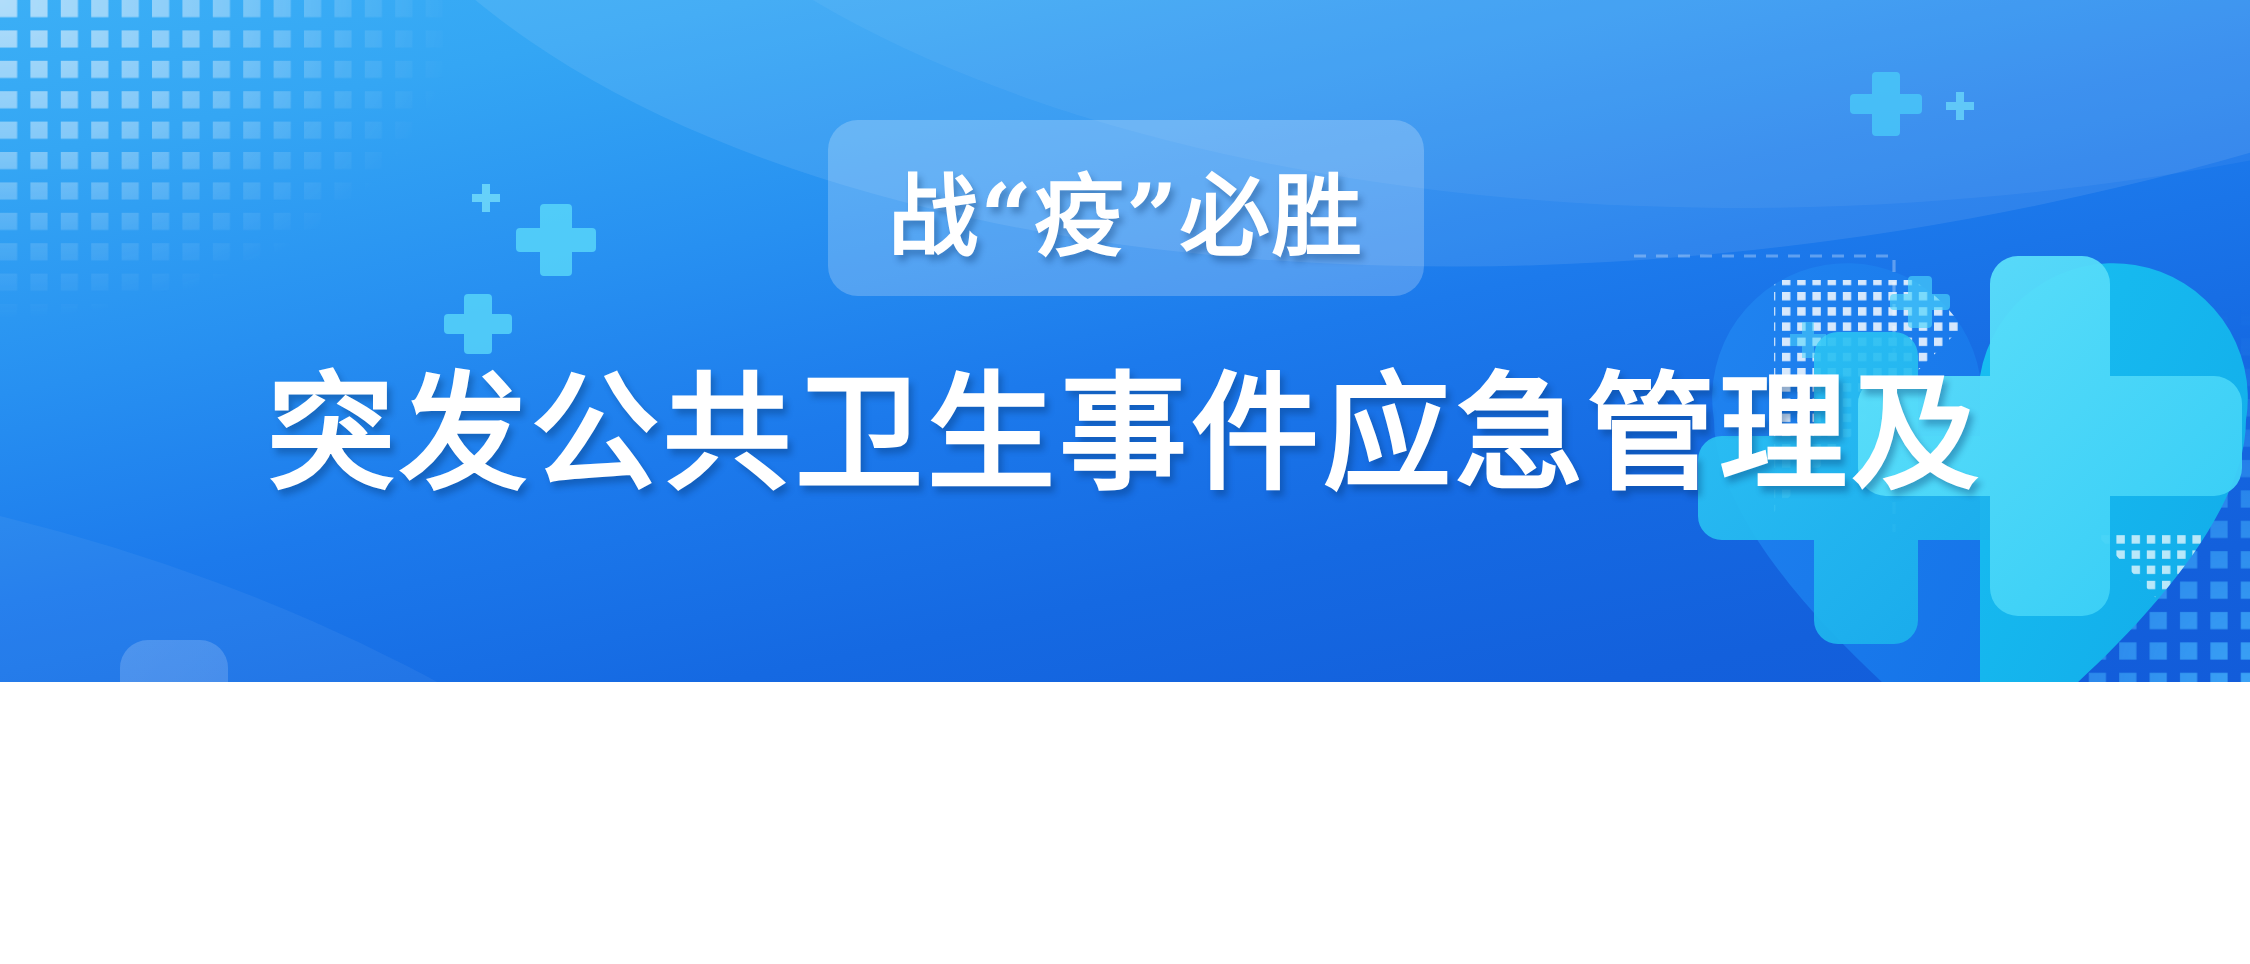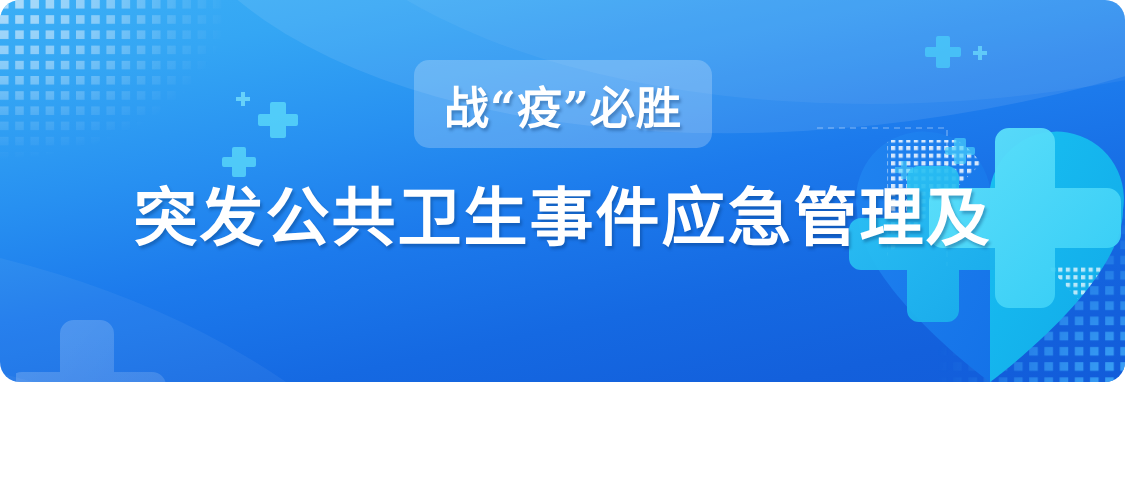--- a/index.html
+++ b/index.html
@@ -4,32 +4,31 @@
 <title>Banner</title>
 <style>
   html, body {
     margin: 0;
     padding: 0;
     background: #ffffff;
   }
   #banner {
     position: relative;
     width: 1125px;
-    height: 382px;
+    height: 341px;
     overflow: hidden;
     font-family: "Liberation Sans", "DejaVu Sans", sans-serif;
     background: linear-gradient(168deg,
         #3BAFF6 0%,
         #34A6F4 14%,
         #2790F1 34%,
         #1C7AEC 52%,
         #1569E2 72%,
         #1360DC 88%,
         #125CDA 100%);
-    border-radius: 20px;
   }
 
   
   .swoosh {
     position: absolute;
     border-radius: 50%;
     pointer-events: none;
   }
   .swoosh-top {
     width: 1500px;

